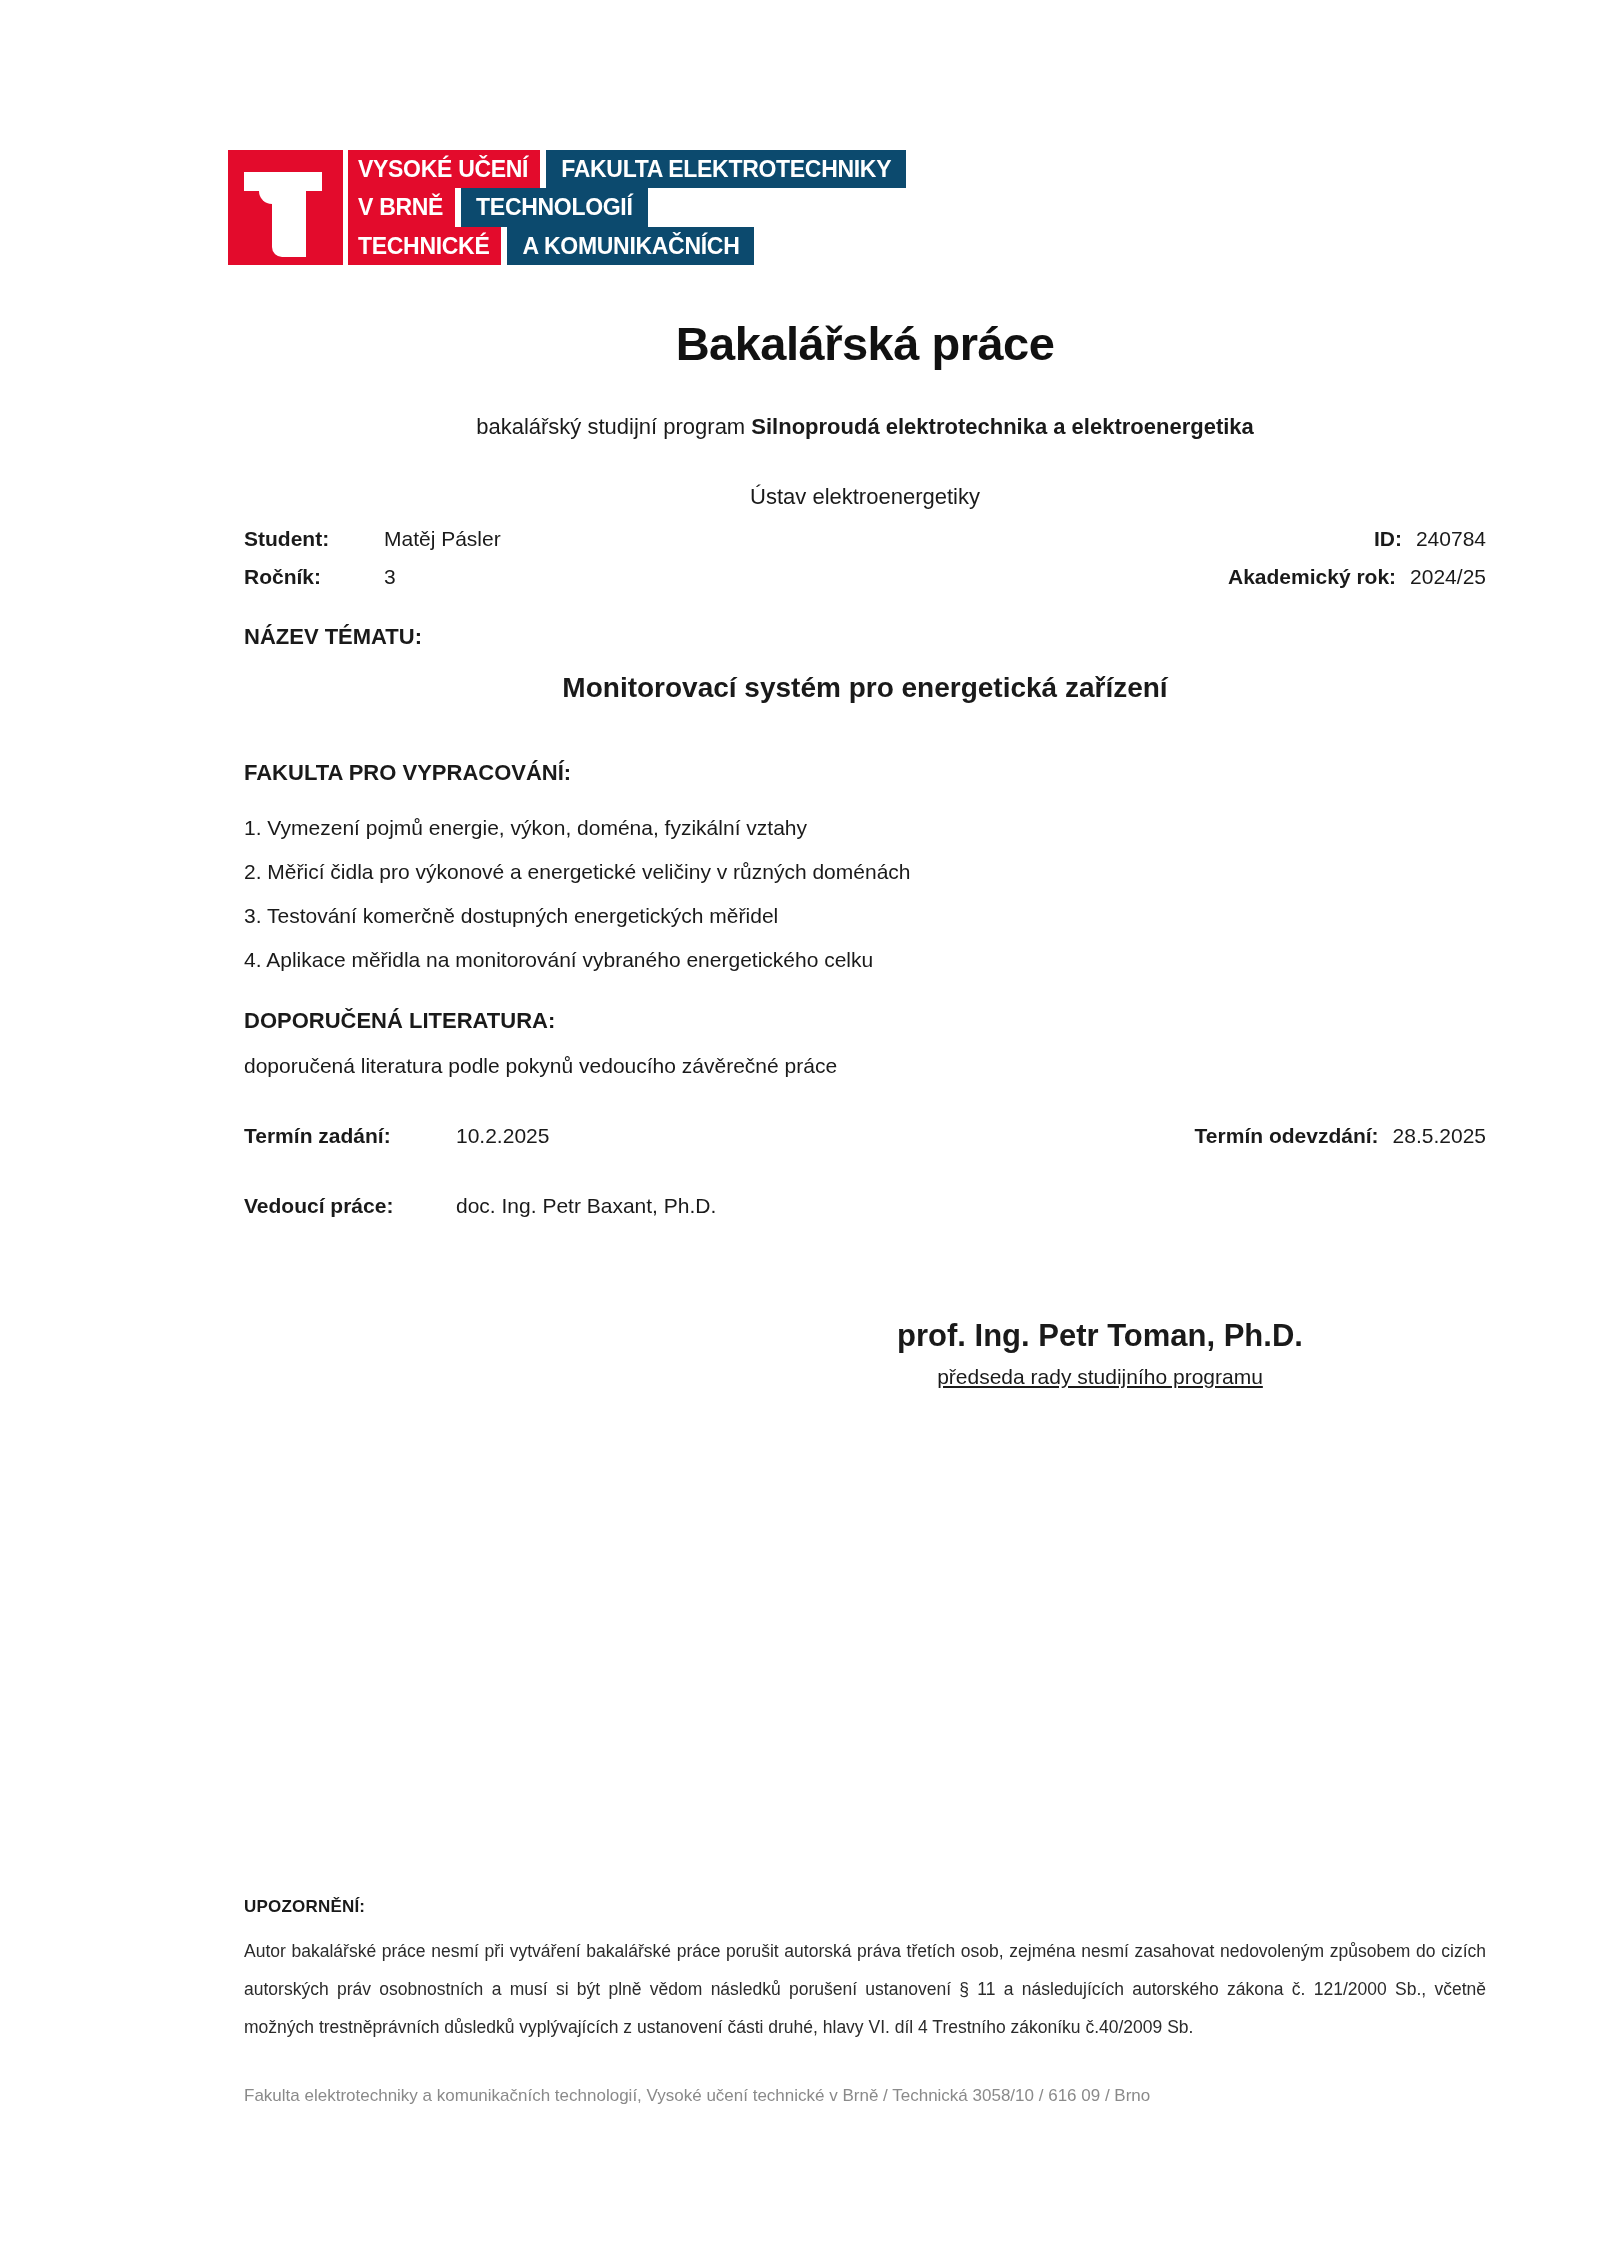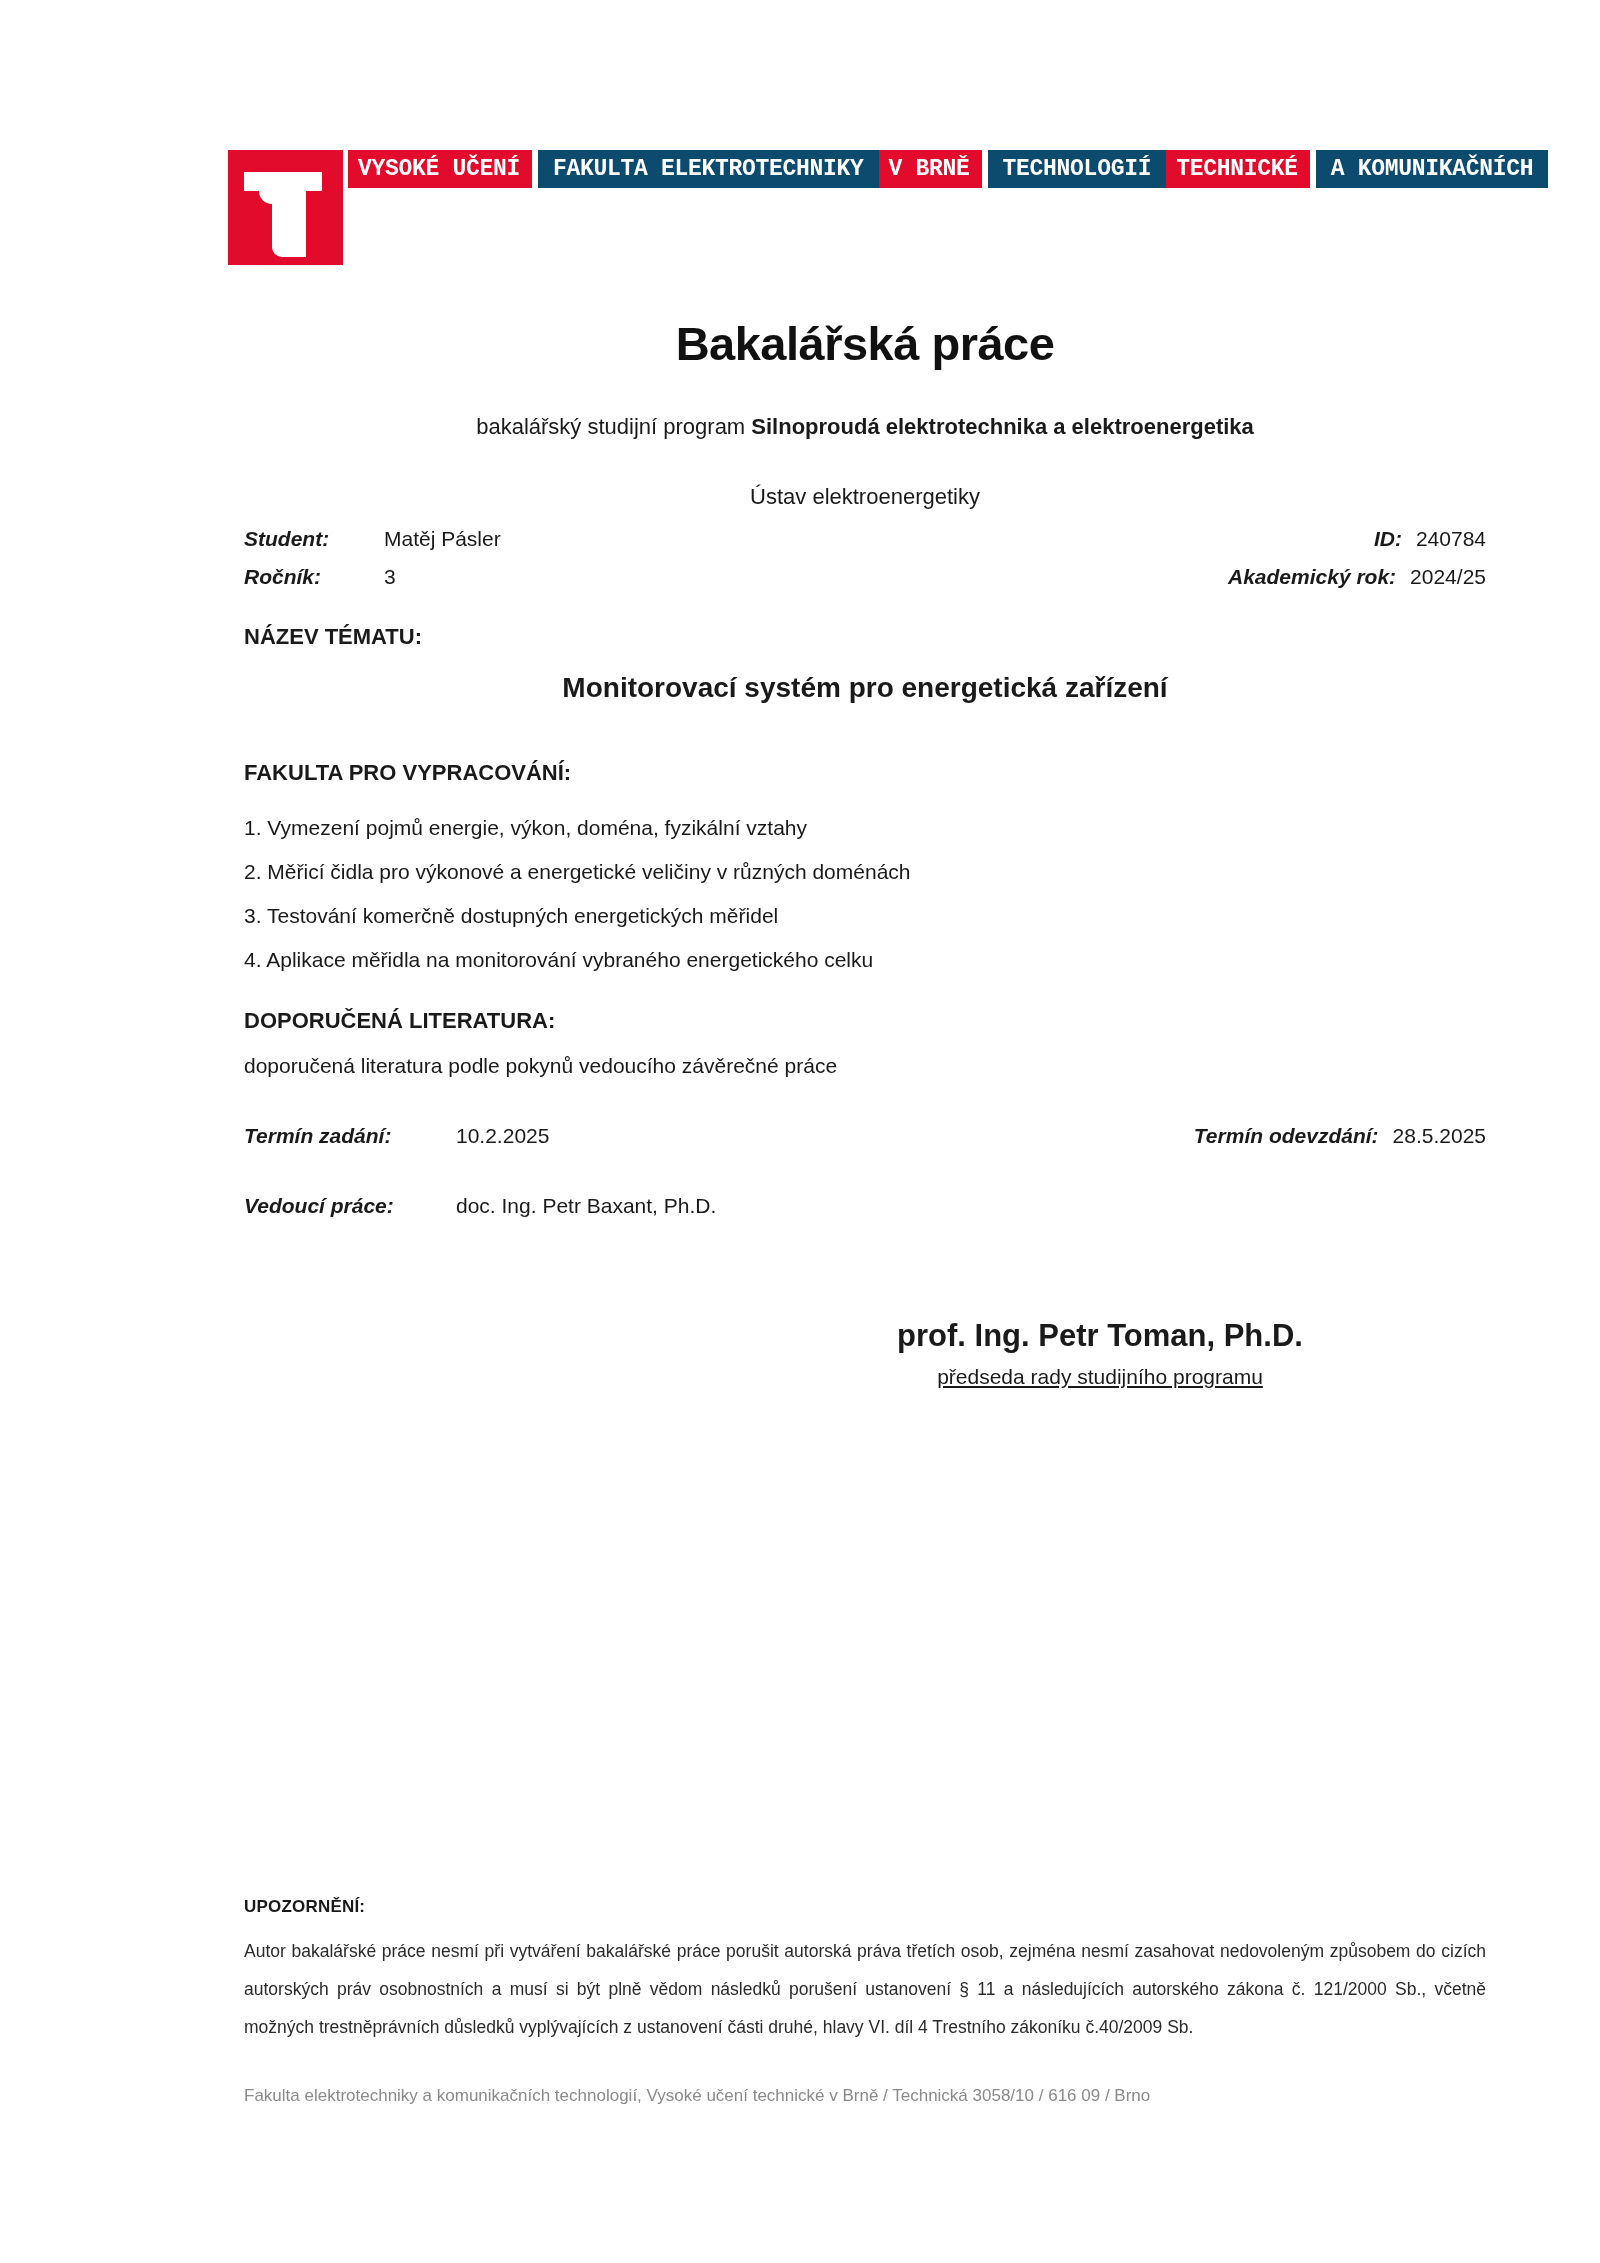--- a/index.html
+++ b/index.html
@@ -21,21 +21,21 @@
   .logo { position: absolute; left: 228px; top: 150px; display: flex; }
   .logo-square {
     position: relative;
     width: 115px; height: 115px;
     background: #e30b2c;
     flex: 0 0 auto;
   }
   .t-bar  { position: absolute; left: 14%; top: 19%; width: 68%; height: 17%; background: #fff; }
   .t-stem { position: absolute; left: 38%; top: 19%; width: 30%; height: 74%; background: #fff; border-bottom-left-radius: 10px; }
   .t-fillet { position: absolute; left: calc(38% - 13px); top: 36%; width: 13px; height: 13px; background: #fff; border-bottom-left-radius: 100%; }
-  .logo-text { margin-left: 5px; display: flex; flex-direction: row; font-family: Liberation Mono, monospace; }
+  .logo-text { margin-left: 5px; display: flex; flex-direction: column; }
   .logo-row { display: flex; height: 38.4px; }
   .seg {
     display: inline-block;
     color: #ffffff;
     font-weight: bold;
     font-size: 23px;
     line-height: 38.4px;
     white-space: nowrap;
     letter-spacing: -0.3px;
   }
@@ -58,21 +58,21 @@
   .subtitle b { font-weight: bold; }
   .dept { top: 484px; font-size: 22px; }
 
   .info-row { display: flex; justify-content: space-between; font-size: 21px; }
   .row-student { top: 527px; }
   .row-rocnik  { top: 565px; }
   .row-dates   { top: 1124px; }
   .row-vedouci { top: 1194px; }
 
   .pair { display: flex; align-items: baseline; }
-  .lbl { font-weight: bold; font-style: italic; white-space: nowrap; }
+  .lbl { font-weight: bold; white-space: nowrap; }
   .val { font-weight: normal; white-space: nowrap; }
   .pair-left .lbl { width: 140px; }
   .pair-left-wide .lbl { width: 212px; }
   .pair-right { gap: 14px; }
 
   .section-heading { font-size: 22px; font-weight: bold; }
   .nazev   { top: 624px; }
   .topic-title { top: 672px; font-size: 28px; font-weight: bold; }
   .pokyny  { top: 760px; }
   .instr-list { top: 806px; font-size: 21px; line-height: 44px; }

